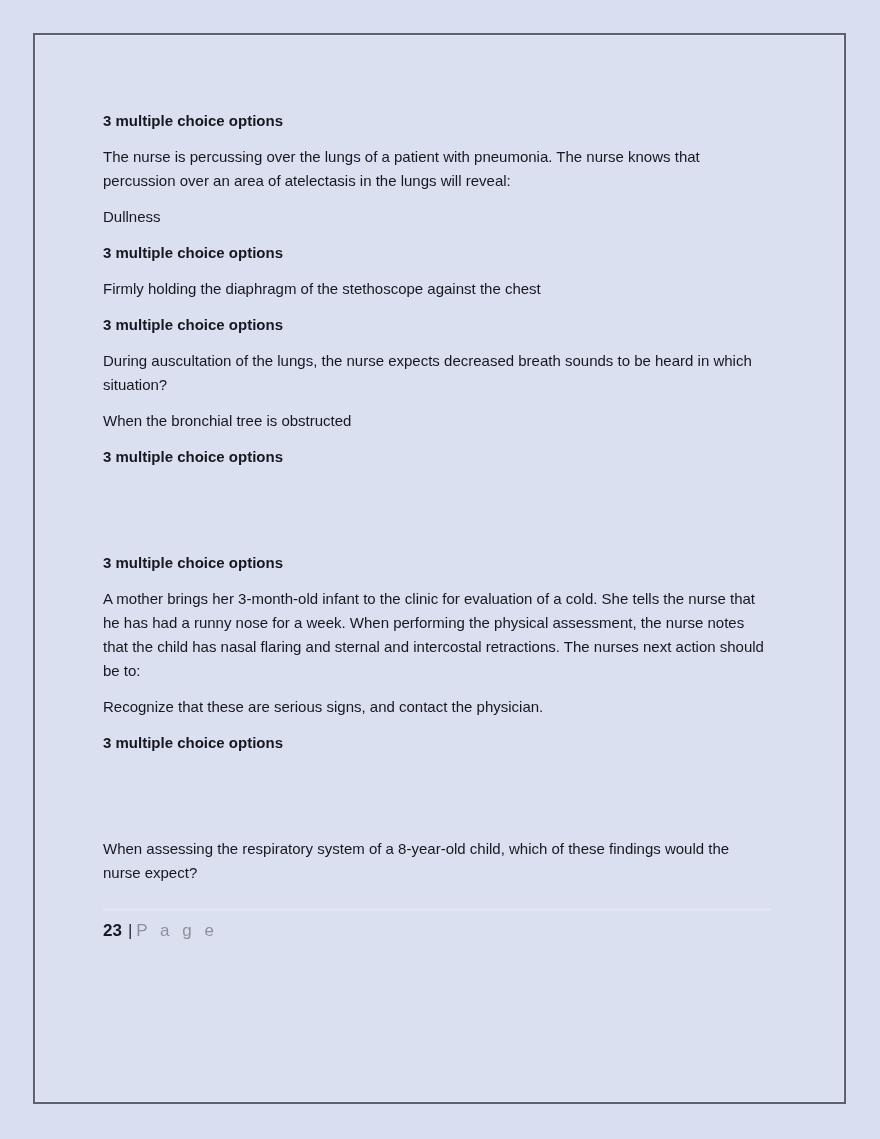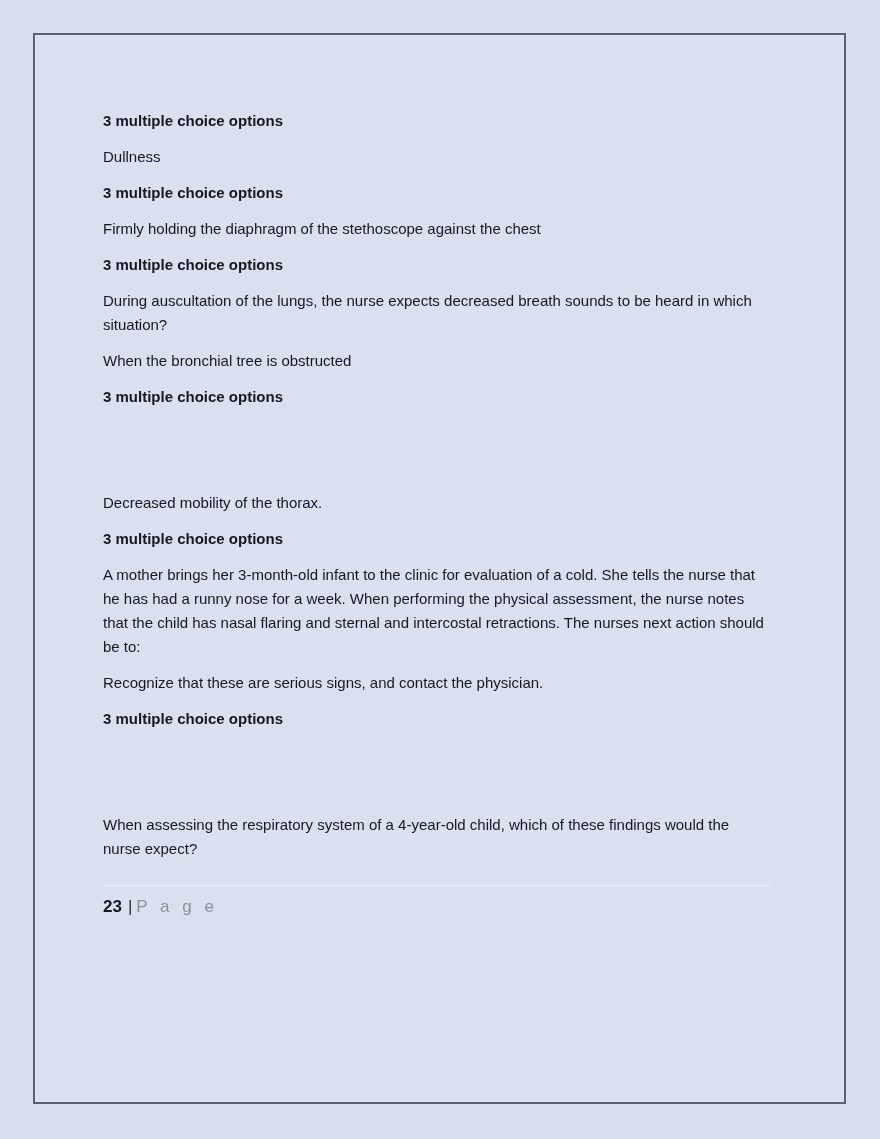--- a/index.html
+++ b/index.html
@@ -44,33 +44,33 @@
   .page-footer .pagenum { font-weight: bold; color: #17171f; }
   .page-footer .sep { color: #2a2a33; margin: 0 4px 0 6px; }
   .page-footer .pageword { color: #8f9099; letter-spacing: 4px; }
 </style>
 </head>
 <body>
 
 <div class="doc-page">
   <div class="blocks">
       <div class="block heading">3 multiple choice options</div>
+      <div class="block paragraph">The nurse is percussing over the lungs of a patient with pneumonia. The nurse knows that percussion over an area of atelectasis in the lungs will reveal:</div>
       <div class="block paragraph">Dullness</div>
       <div class="block heading">3 multiple choice options</div>
       <div class="block paragraph">Firmly holding the diaphragm of the stethoscope against the chest</div>
       <div class="block heading">3 multiple choice options</div>
       <div class="block paragraph">During auscultation of the lungs, the nurse expects decreased breath sounds to be heard in which situation?</div>
       <div class="block paragraph">When the bronchial tree is obstructed</div>
       <div class="block heading">3 multiple choice options</div>
       <div class="block spacer"></div>
-      <div class="block paragraph">Decreased mobility of the thorax.</div>
       <div class="block heading">3 multiple choice options</div>
       <div class="block paragraph">A mother brings her 3-month-old infant to the clinic for evaluation of a cold. She tells the nurse that he has had a runny nose for a week. When performing the physical assessment, the nurse notes that the child has nasal flaring and sternal and intercostal retractions. The nurses next action should be to:</div>
       <div class="block paragraph">Recognize that these are serious signs, and contact the physician.</div>
       <div class="block heading">3 multiple choice options</div>
       <div class="block spacer"></div>
-      <div class="block paragraph">When assessing the respiratory system of a 4-year-old child, which of these findings would the nurse expect?</div>
+      <div class="block paragraph">When assessing the respiratory system of a 8-year-old child, which of these findings would the nurse expect?</div>
     </div>
   <div class="footer-divider"></div>
   <div class="page-footer">
     <span class="pagenum">23</span><span class="sep">|</span><span class="pageword">P a g e</span>
   </div>
 </div>
 
 </body></html>

